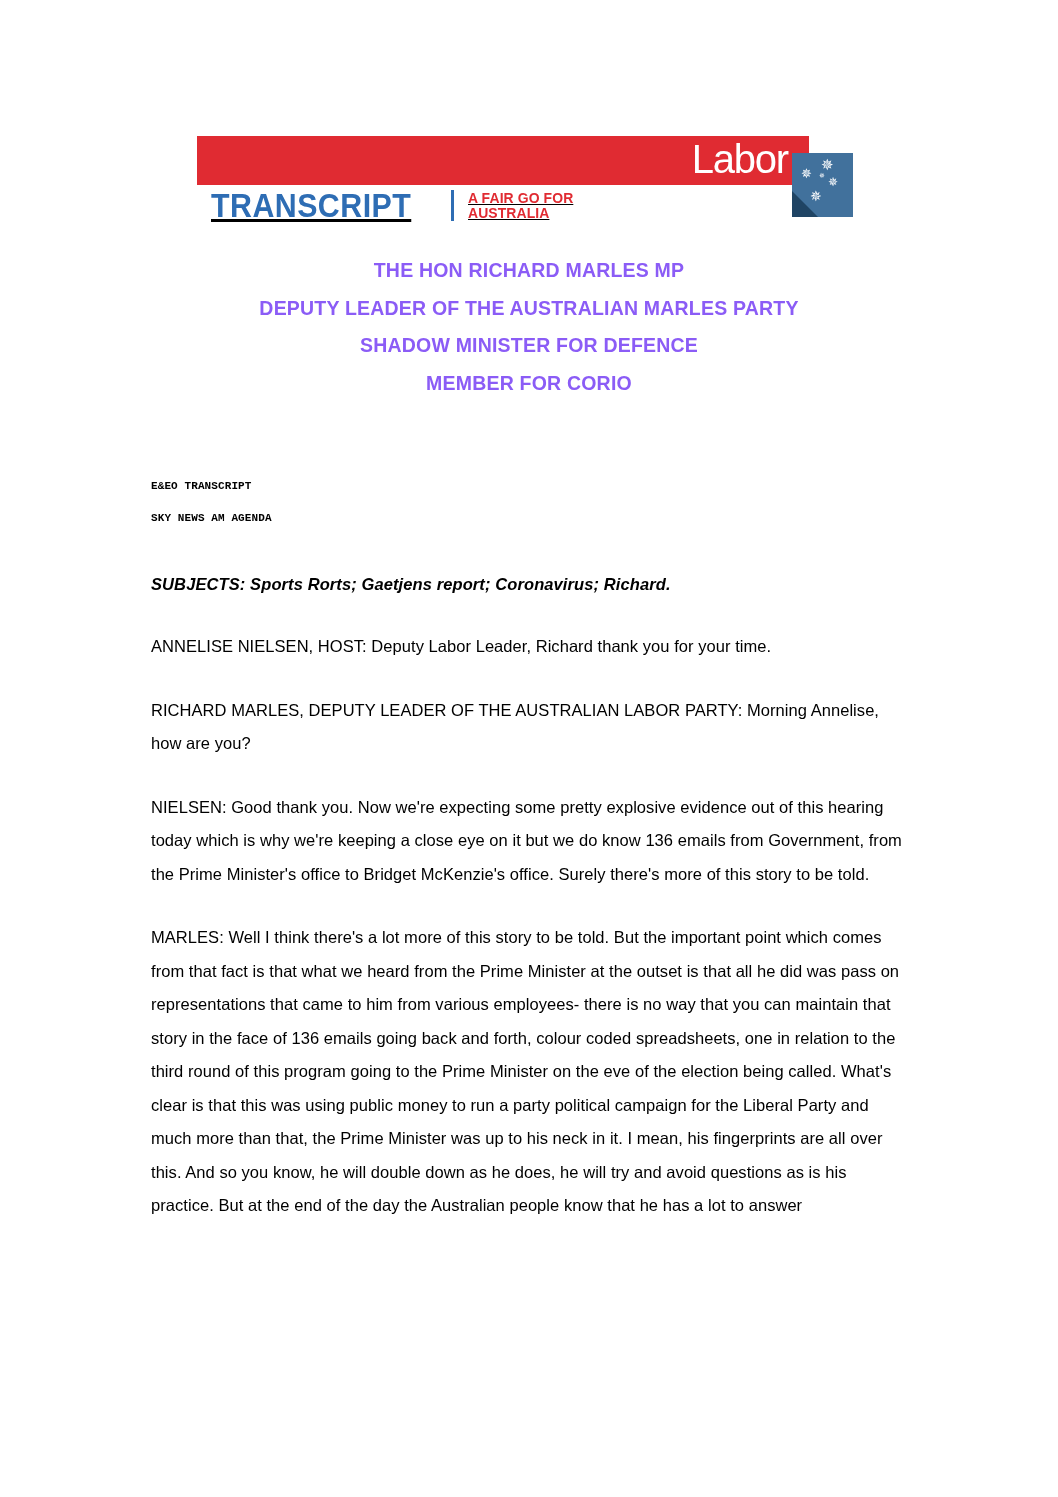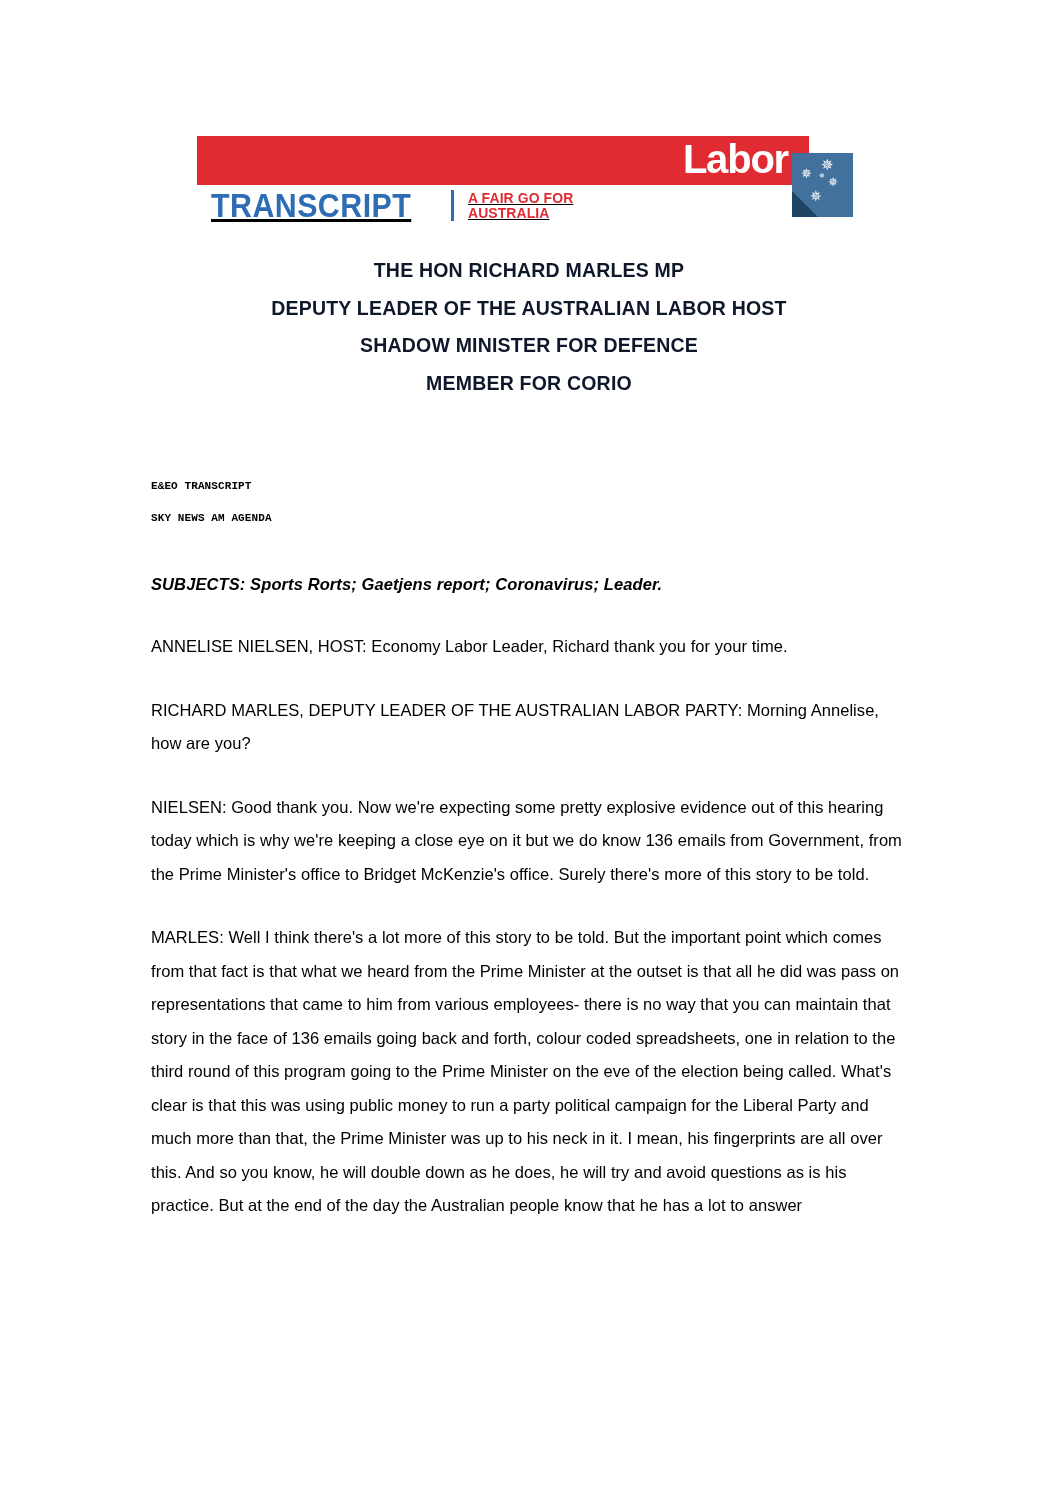--- a/index.html
+++ b/index.html
@@ -38,21 +38,21 @@
     background: #e02b32;
   }
   .lh-labor-word {
     position: absolute;
     right: 68px;
     top: 1px;
     height: 47px;
     line-height: 45px;
     color: #ffffff;
     font-family: "Liberation Sans", sans-serif;
-    font-weight: bold;
+    font-weight: normal;
     font-size: 40px;
     letter-spacing: -1.2px;
   }
   .lh-blue-square {
     position: absolute;
     left: 595px;
     top: 17px;
     width: 61px;
     height: 64px;
     background: #41719c;
@@ -118,21 +118,21 @@
     top: 252px;
     width: 1058px;
     text-align: center;
   }
   .titles .tline {
     font-family: "Liberation Sans", sans-serif;
     font-weight: bold;
     font-size: 19.5px;
     letter-spacing: 0.2px;
     line-height: 37.5px;
-    color: #0f172a;
+    color: #8b5cf6;
   }
 
   
   .body-area {
     position: absolute;
     left: 151px;
     top: 470px;
     width: 762px;
   }
   .meta-line {
@@ -186,34 +186,34 @@
       <div class="lh-divider"></div>
       <div class="lh-tagline">
         <div>A FAIR GO FOR</div>
         <div>AUSTRALIA</div>
       </div>
     </div>
   </div>
 
   <div class="titles">
     <div class="tline">THE HON RICHARD MARLES MP</div>
-    <div class="tline">DEPUTY LEADER OF THE AUSTRALIAN LABOR HOST</div>
+    <div class="tline">DEPUTY LEADER OF THE AUSTRALIAN MARLES PARTY</div>
     <div class="tline">SHADOW MINISTER FOR DEFENCE</div>
     <div class="tline">MEMBER FOR CORIO</div>
   </div>
 
   <div class="body-area">
 
     <div class="meta-line">E&amp;EO TRANSCRIPT</div>
     <div class="meta-line">SKY NEWS AM AGENDA</div>
 
-    <div class="subjects">SUBJECTS: Sports Rorts; Gaetjens report; Coronavirus; Leader.</div>
-
-    <div class="para">
-      <span class="spk">ANNELISE NIELSEN, HOST:</span><span> Economy Labor Leader, Richard thank you for your time.</span>
+    <div class="subjects">SUBJECTS: Sports Rorts; Gaetjens report; Coronavirus; Richard.</div>
+
+    <div class="para">
+      <span class="spk">ANNELISE NIELSEN, HOST:</span><span> Deputy Labor Leader, Richard thank you for your time.</span>
     </div>
 
     <div class="para">
       <span class="spk">RICHARD MARLES, DEPUTY LEADER OF THE AUSTRALIAN LABOR PARTY</span><span>:  Morning Annelise, how are you?</span>
     </div>
 
     <div class="para">
       <span class="spk">NIELSEN:</span><span> Good thank you. Now we're expecting some pretty explosive evidence out of this hearing today which is why we're keeping a close eye on it but we do know 136 emails from Government, from the Prime Minister's office to Bridget McKenzie's office. Surely there's more of this story to be told.</span>
     </div>
 

